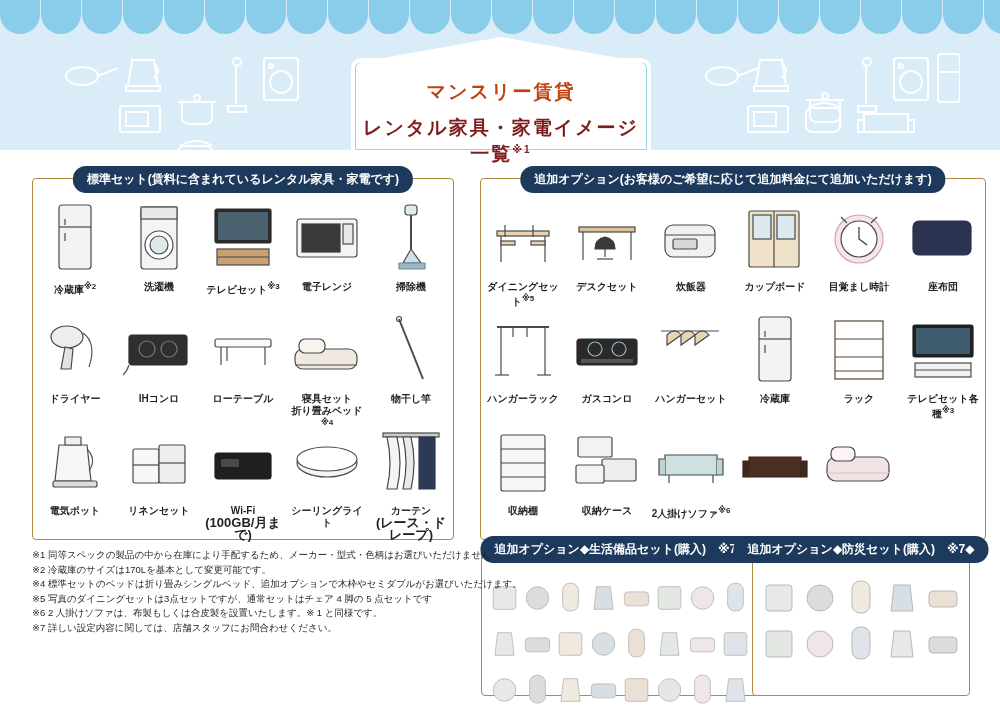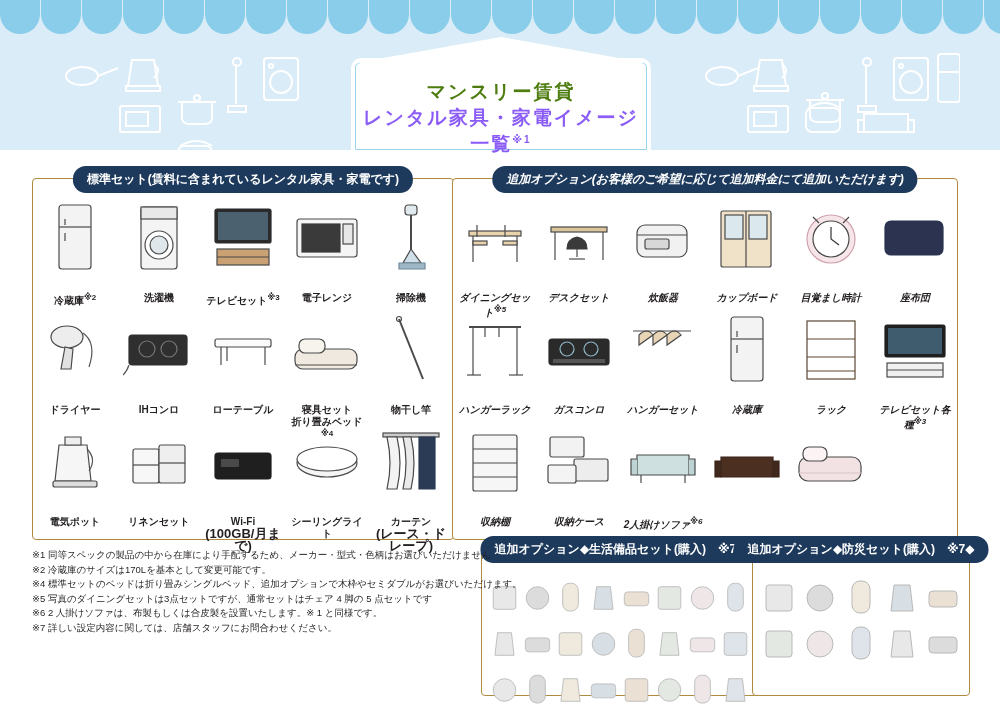--- a/index.html
+++ b/index.html
@@ -38,56 +38,56 @@
     border-radius:6px 6px 0 0;
     box-shadow:0 0 0 4px #ffffff;
     text-align:center;
   }
   .title-box:before{
     content:"";position:absolute;left:50%;top:-26px;margin-left:-146px;
     width:0;height:0;border-left:146px solid transparent;border-right:146px solid transparent;
     border-bottom:26px solid #ffffff;
   }
   .title-line1{
-    font-size:19px;font-weight:bold;letter-spacing:2px;color:#4d7c0f;margin-top:16px;
+    font-size:19px;font-weight:bold;letter-spacing:2px;color:#c2410c;margin-top:16px;
   }
   .title-line2{
-    font-size:19px;font-weight:bold;letter-spacing:2px;color:#8b5cf6;
+    font-size:19px;font-weight:bold;letter-spacing:2px;color:#7f1d1d;margin-top:10px;
   }
   .title-line2 .note{font-size:10px;vertical-align:super;}
   .icon-row{position:absolute;top:44px;}
   .icon-row.left{left:60px;}
   .icon-row.right{left:700px;}
   .icon-row svg{display:block;}
 
   
   .panel{
     position:absolute;border:1px solid #b08a3e;border-radius:4px;background:#fff;
   }
   .panel-title{
     position:absolute;top:-13px;left:50%;transform:translateX(-50%);
     background:#1d3a5c;color:#ffffff;font-size:12px;font-weight:bold;
     padding:5px 14px;border-radius:13px;white-space:nowrap;text-align:center;
   }
   #panel-standard{left:32px;top:178px;width:420px;height:360px;}
-  #panel-optional{left:452px;top:178px;width:504px;height:360px;font-style:italic;}
+  #panel-optional{left:480px;top:178px;width:504px;height:360px;}
   #panel-living{left:464px;top:548px;width:276px;height:146px;margin-left:17px;}
   #panel-disaster{left:752px;top:548px;width:216px;height:146px;}
 
   
   .grid{position:absolute;left:0;top:18px;width:100%;display:flex;flex-wrap:wrap;}
   .item{
     box-sizing:border-box;text-align:center;padding:2px 2px 0 2px;
   }
   .thumb{
     width:100%;height:74px;display:flex;align-items:flex-end;justify-content:center;
   }
   .thumb svg{display:block;}
   .cap{
-    font-size:10px;line-height:12px;color:#231f20;margin-top:19px;
+    font-size:10px;line-height:12px;color:#231f20;margin-top:8px;
     white-space:pre-line;font-weight:bold;
   }
   .cap .note{font-size:8px;vertical-align:super;font-weight:bold;}
   .cap .sub{font-size:13px;font-weight:bold;display:block;}
 
   #panel-standard .item{width:84px;height:112px;}
   #panel-optional .item{width:84px;height:112px;}
 
   
   .small-grid{

